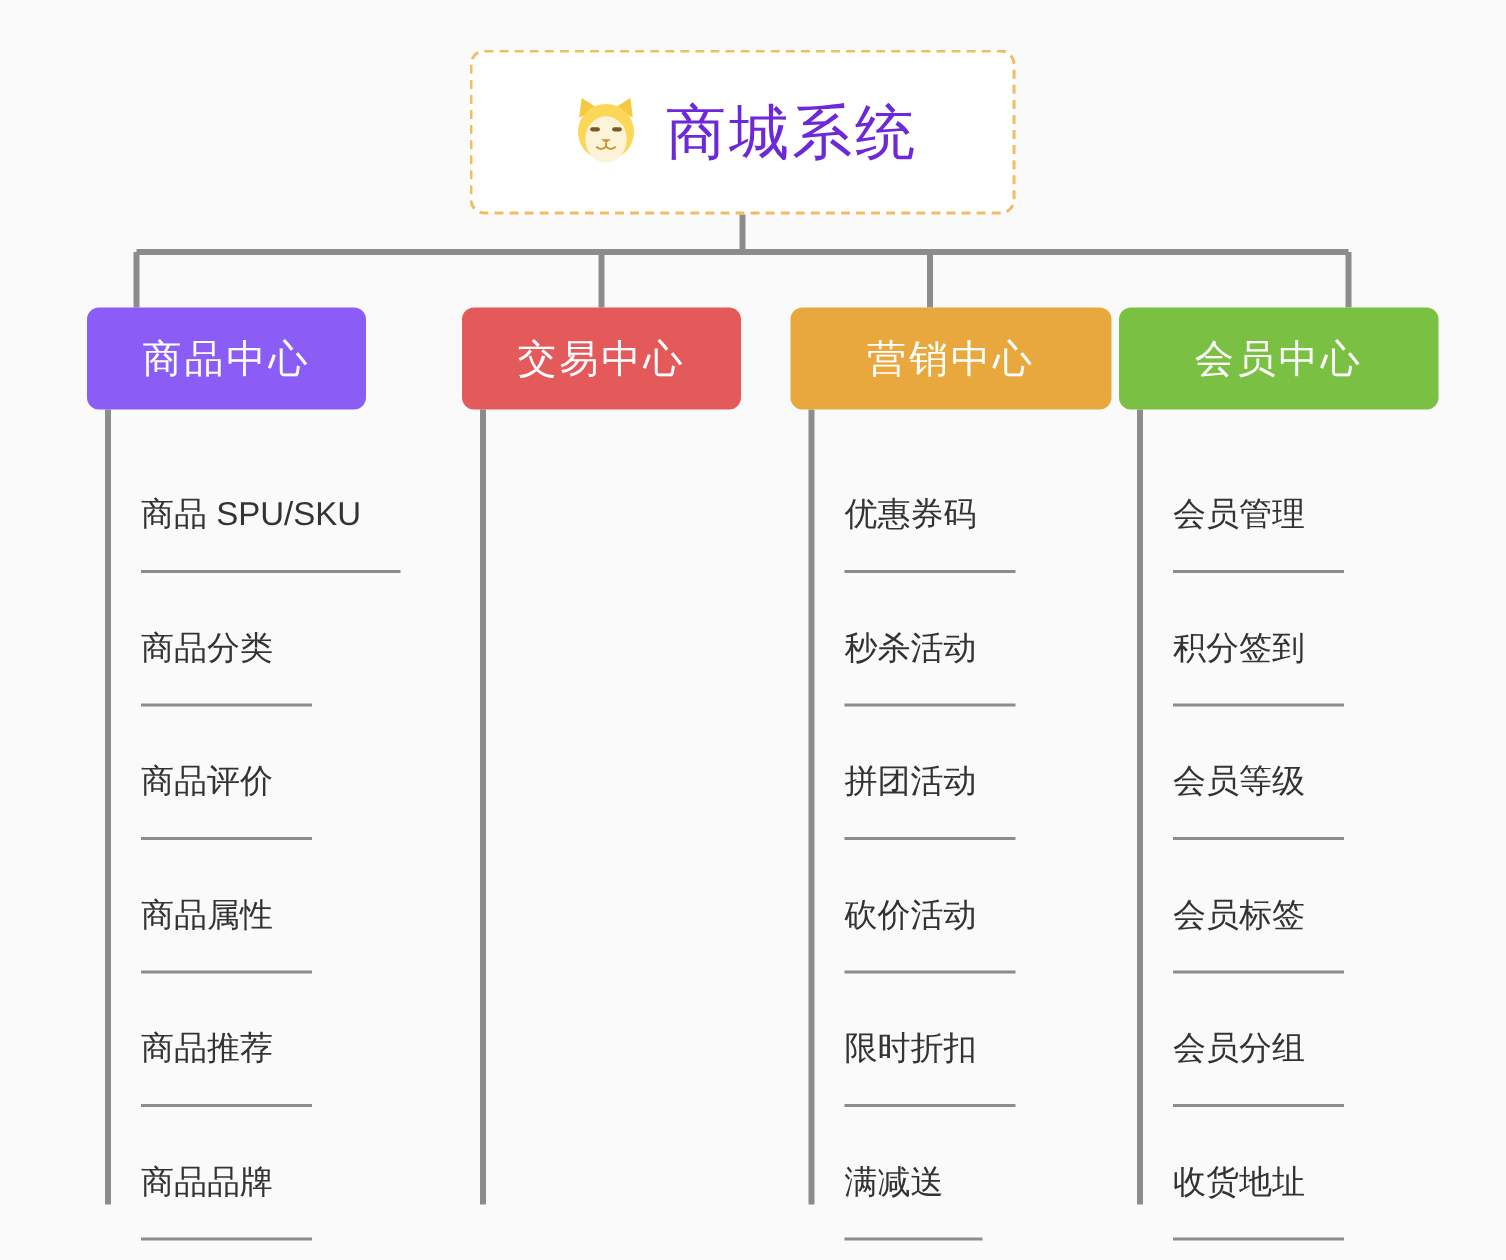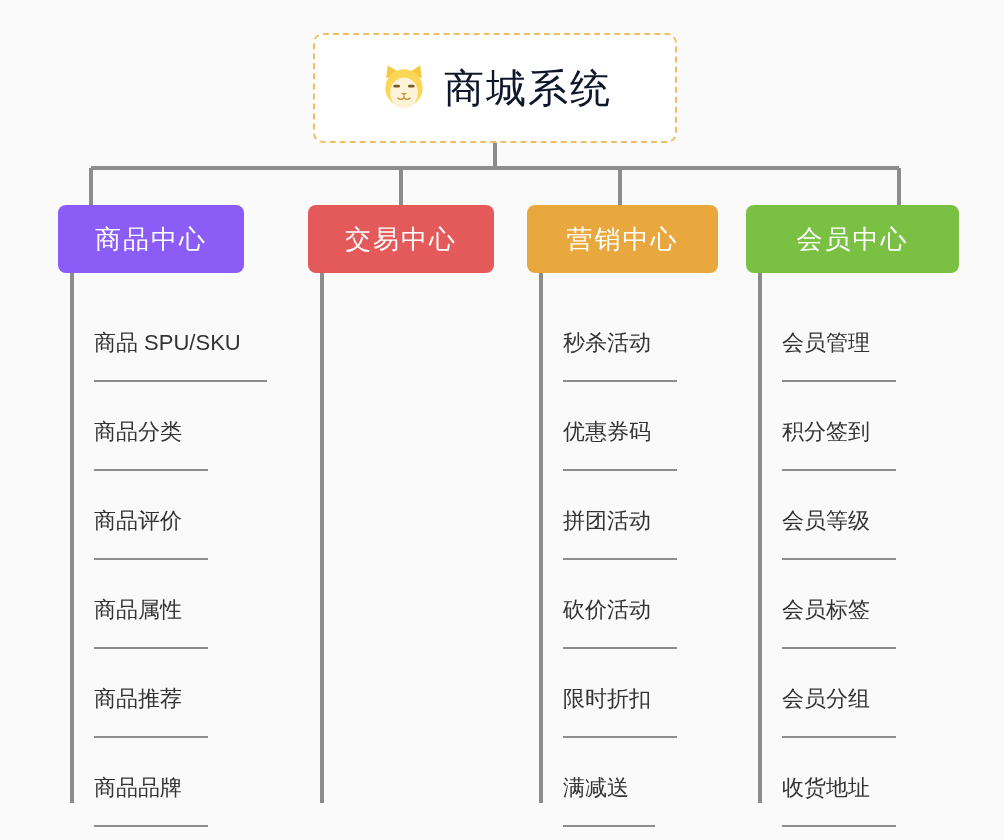--- a/index.html
+++ b/index.html
@@ -50,21 +50,21 @@
   .root-emoji {
     font-size: 44px;
     line-height: 1;
     display: block;
     width: 52px;
     height: 52px;
     position: relative;
   }
   .root-title {
     font-size: 40px;
-    color: #0f172a;
+    color: #6d28d9;
     letter-spacing: 2px;
     white-space: nowrap;
   }
 
   
   .column {
     position: absolute;
     top: 205px;
   }
   .cat-box {
@@ -168,27 +168,27 @@
           </div>
           <div class="leaf-item">
             <span class="leaf-label">商品品牌</span>
           </div>
         </div>
       </div>
       <div class="column" style="left: 308px; width: 186px; text-align: center;">
         <div class="cat-box" style="background: rgb(228, 89, 90); width: 186px;">交易中心</div>
       </div>
       <div class="column" style="left: 527px; width: 186px;">
-        <div class="cat-box" style="background: rgb(233, 168, 62); width: 191px;">营销中心</div>
+        <div class="cat-box" style="background: rgb(233, 168, 62); width: 214px;">营销中心</div>
         <div class="leaf-list">
           <div class="leaf-item">
+            <span class="leaf-label">优惠券码</span>
+          </div>
+          <div class="leaf-item">
             <span class="leaf-label">秒杀活动</span>
-          </div>
-          <div class="leaf-item">
-            <span class="leaf-label">优惠券码</span>
           </div>
           <div class="leaf-item">
             <span class="leaf-label">拼团活动</span>
           </div>
           <div class="leaf-item">
             <span class="leaf-label">砍价活动</span>
           </div>
           <div class="leaf-item">
             <span class="leaf-label">限时折扣</span>
           </div>

